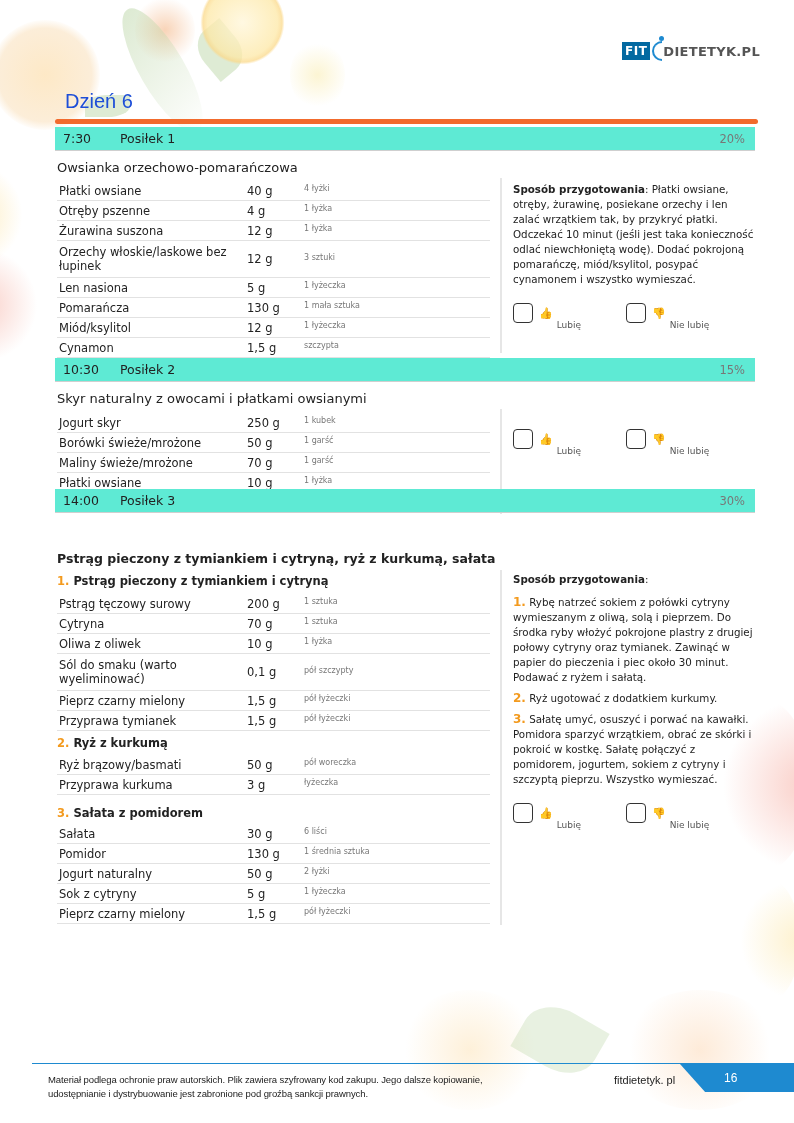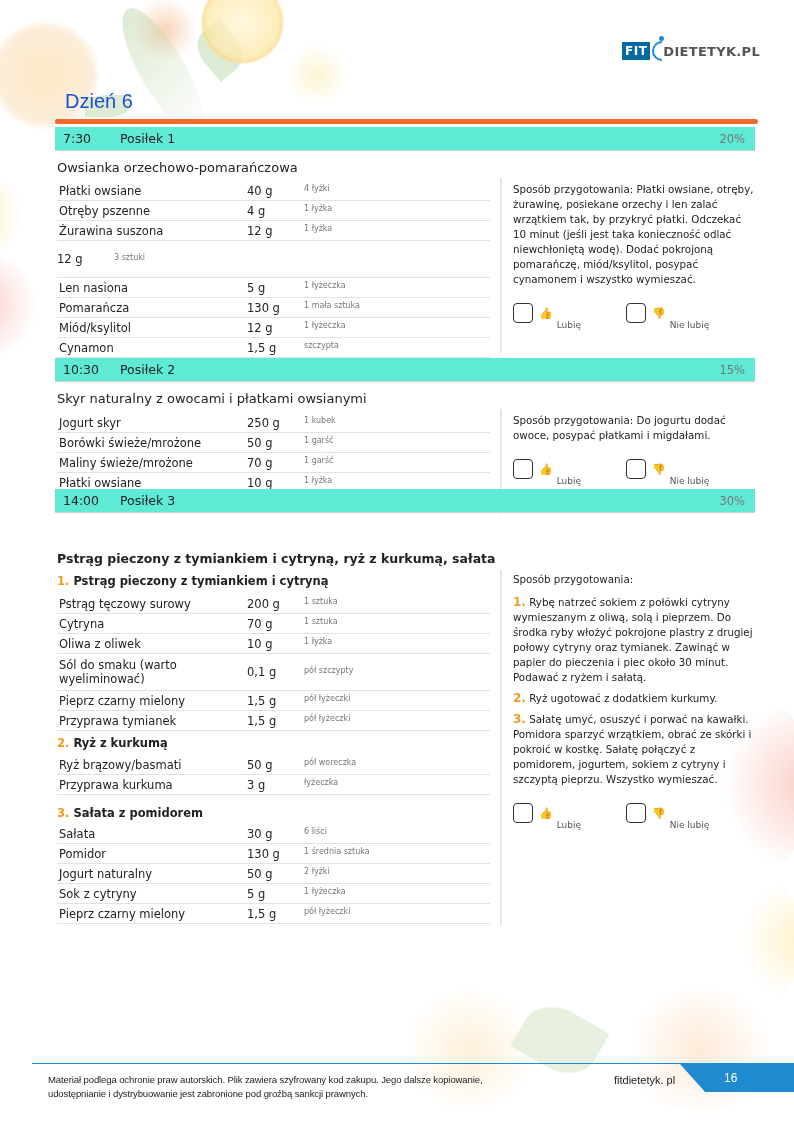--- a/index.html
+++ b/index.html
@@ -40,21 +40,21 @@
   .sub-title .num { color: #f39a1e; }
 
   .ing { position: absolute; left: 57px; width: 433px; }
   .ing-row { display: flex; align-items: center; border-bottom: 1px solid #e2e2e2; height: 20px; font-size: 11.5px; color: #222; }
   .ing-row.tall { height: 37px; }
   .ing-row .name { width: 190px; padding-left: 2px; line-height: 14px; }
   .ing-row .qty { width: 57px; }
   .ing-row .meas { font-size: 8px; color: #777; margin-top: -4px; }
 
   .prep { position: absolute; left: 500px; width: 256px; border-left: 2px solid #e6e6e6; padding-left: 11px; font-size: 10.3px; line-height: 15px; color: #222; }
-  .prep .lbl { font-weight: normal; margin-top: 34px; }
+  .prep .lbl { font-weight: bold; margin-top: 34px; }
   .prep p { margin-bottom: 6px; }
   .prep .num { color: #f39a1e; font-weight: bold; font-size: 12px; }
 
   .likes { display: flex; margin-top: 6px; }
   .like-item { display: flex; align-items: center; width: 113px; }
   .cb { width: 20px; height: 20px; border: 1px solid #333; border-radius: 4px; background: #fff; }
   .thumb { font-size: 11px; margin-left: 6px; color: #222; }
   .like-lbl { font-size: 9px; color: #555; margin-left: 4px; margin-top: 25px; }
 
   .foot-line { position: absolute; left: 32px; top: 1063px; width: 762px; height: 1px; background: #1e8ad0; }
@@ -107,20 +107,21 @@
       <span class="name">Otręby pszenne</span>
       <span class="qty">4 g</span>
       <span class="meas">1 łyżka</span>
     </div>
   <div class="ing-row">
       <span class="name">Żurawina suszona</span>
       <span class="qty">12 g</span>
       <span class="meas">1 łyżka</span>
     </div>
   <div class="ing-row tall">
+      <span class="name">Orzechy włoskie/laskowe bez łupinek</span>
       <span class="qty">12 g</span>
       <span class="meas">3 sztuki</span>
     </div>
   <div class="ing-row">
       <span class="name">Len nasiona</span>
       <span class="qty">5 g</span>
       <span class="meas">1 łyżeczka</span>
     </div>
   <div class="ing-row">
       <span class="name">Pomarańcza</span>
@@ -181,21 +182,20 @@
       <span class="qty">10 g</span>
       <span class="meas">1 łyżka</span>
     </div>
   <div class="ing-row">
       <span class="name">Migdały</span>
       <span class="qty">3 g</span>
       <span class="meas">1 łyżka</span>
     </div>
 </div>
 <div class="prep" style="top:409px; height:105px; padding-top:4px;">
-  <p><span class="lbl">Sposób przygotowania</span><span>: Do jogurtu dodać owoce, posypać płatkami i migdałami.</span></p>
   <div class="likes">
     <div class="like-item">
       <span class="cb"></span>
       <span class="thumb">👍</span>
       <span class="like-lbl">Lubię</span>
     </div>
     <div class="like-item">
       <span class="cb"></span>
       <span class="thumb">👎</span>
       <span class="like-lbl">Nie lubię</span>

